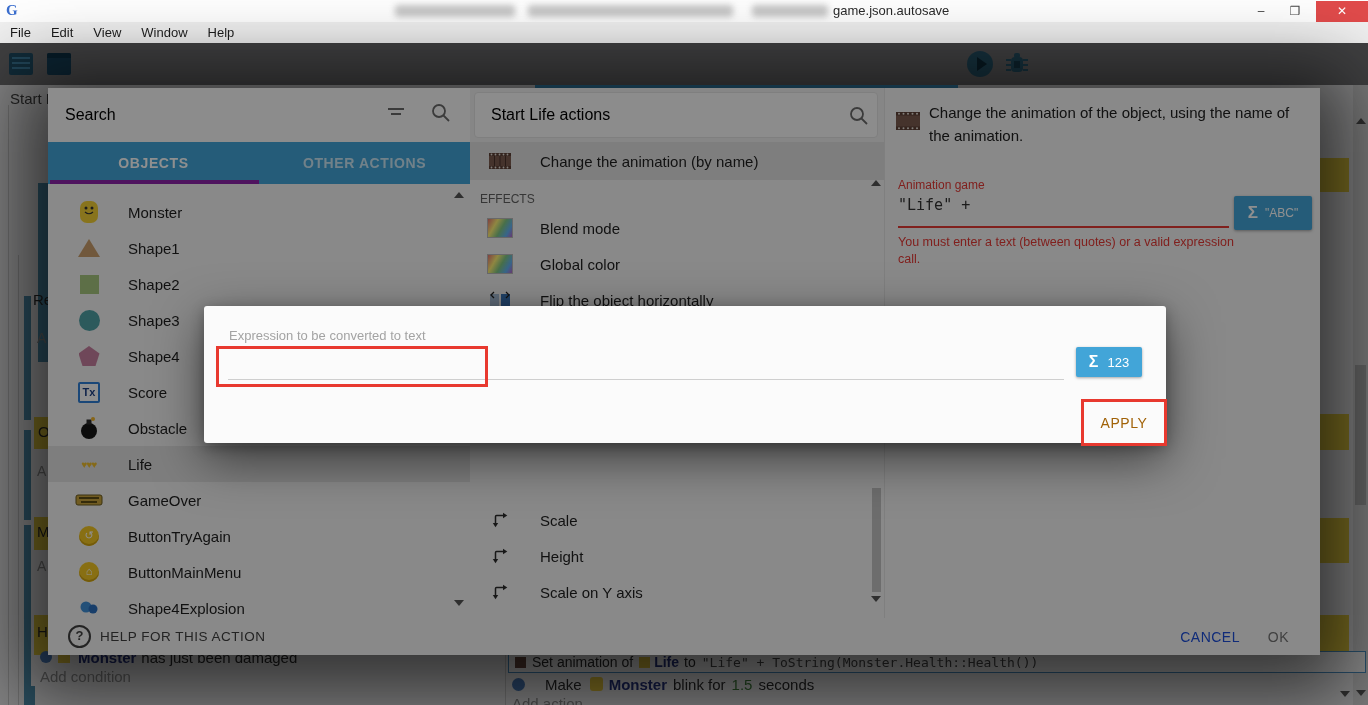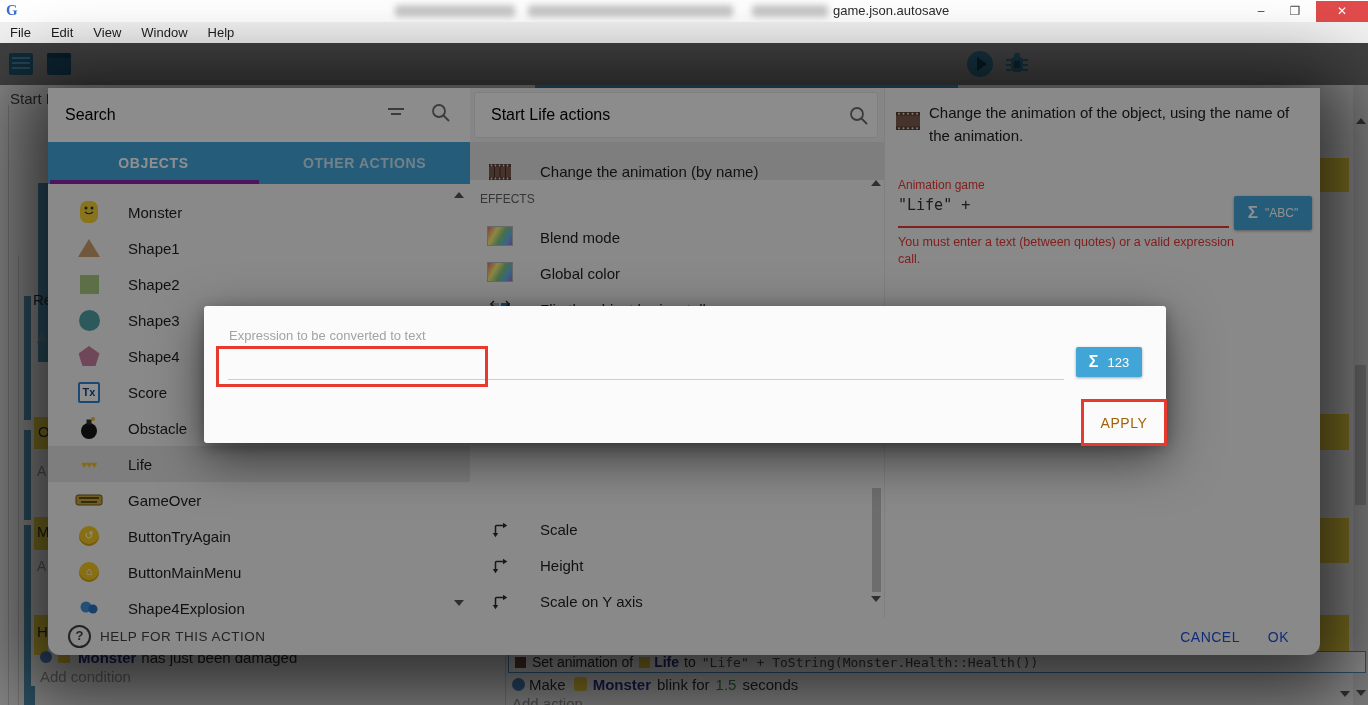--- a/index.html
+++ b/index.html
@@ -16,30 +16,30 @@
   
   .toolbar{left:0;top:43px;width:1368px;height:42px;background:#737375}
   .tsep{width:1px;height:34px;background:#8d8d8f;top:47px}
   .winicon{width:22px;height:19px;background:#27586e;border-radius:2px;position:relative}
   .winicon .hd{position:absolute;left:0;top:0;width:100%;height:4px;background:#16405a;border-radius:2px 2px 0 0}
   .badge{position:absolute;right:-4px;bottom:-4px;width:12px;height:12px;border-radius:50%;background:#10334a;
     color:#cfe3ee;font-size:10px;line-height:11px;text-align:center;font-weight:bold}
   
   .backdrop{left:0;top:43px;width:1368px;height:662px;background:rgba(0,0,0,.44)}
   
-  .dlg{left:48px;top:88px;width:1272px;height:567px;background:#f4f4f4;border-radius:12px;
+  .dlg{left:48px;top:88px;width:1272px;height:567px;background:#f4f4f4;border-radius:0;
     box-shadow:0 12px 70px 28px rgba(0,0,0,.62)}
   .searchbox{background:#fafafa}
   .tabbar{background:#42a5d8}
   .tab{width:211px;height:42px;display:flex;align-items:center;justify-content:center;
     font-size:14px;font-weight:bold;letter-spacing:.6px}
   .orow{display:flex;align-items:center;height:36px;padding-left:26px}
   .oi{width:30px;display:flex;justify-content:center;align-items:center}
   .olbl{font-size:15px;color:#1f1f1f;margin-left:24px}
-  .mrow{display:flex;align-items:flex-end;height:36px;padding-left:16px}
+  .mrow{display:flex;align-items:center;height:36px;padding-left:16px}
   .mi{width:28px;display:flex;justify-content:center;align-items:center}
   .mlbl{font-size:15px;color:#1f1f1f;margin-left:26px}
   .sel{background:#e1e1e1}
   .triup{width:0;height:0;border-left:5px solid transparent;border-right:5px solid transparent;border-bottom:6px solid #555}
   .tridn{width:0;height:0;border-left:5px solid transparent;border-right:5px solid transparent;border-top:6px solid #555}
   .mono{font-family:"DejaVu Sans Mono",monospace}
   .bluebtn{background:#42a5d8;border-radius:2px;box-shadow:0 1px 3px rgba(0,0,0,.35);
     display:flex;align-items:center;justify-content:center;color:#fff}
   .annot{border:3px solid #e8392f}
   .err{color:#e53935}
@@ -195,21 +195,21 @@
         <span style="width:11px;height:11px;background:#6d4c41;display:inline-block"></span>
         <span class="evtxt" style="margin-left:6px;font-size:14px">Set animation of</span>
         <span style="width:11px;height:11px;background:#e8c93e;display:inline-block;margin-left:6px"></span>
         <span class="objname" style="margin-left:4px;font-size:14px">Life</span>
         <span class="evtxt" style="margin-left:5px;font-size:14px">to</span>
         <span class="mono" style="margin-left:6px;font-size:13px;color:#4a4a4a">"Life" + ToString(Monster.Health::Health())</span>
       </div>
     </div>
     <div class="abs flex" style="left:512px;top:590px;height:18px">
       <span style="width:13px;height:13px;border-radius:50%;background:#4a7ab8;display:inline-block"></span>
-      <span class="evtxt" style="margin-left:4px">Make</span>
+      <span class="evtxt" style="margin-left:20px">Make</span>
       <span style="width:13px;height:14px;background:#e8c93e;border-radius:3px;display:inline-block;margin-left:8px"></span>
       <span class="objname" style="margin-left:6px;font-size:15px">Monster</span>
       <span class="evtxt" style="margin-left:6px">blink for</span>
       <span style="margin-left:6px;font-size:15px;color:#3f7d3a">1.5</span>
       <span class="evtxt" style="margin-left:6px">seconds</span>
     </div>
     <span class="abs gray" style="left:512px;top:610px;font-size:15px">Add action</span>
     <div class="abs tridn" style="left:1340px;top:606px"></div>
   </div>
 
@@ -465,21 +465,21 @@
         <span style="font-size:17px;font-weight:bold">Σ</span>
         <span style="font-size:12px;margin-left:7px">"ABC"</span>
       </div>
     </div>
 
     <div class="abs flex" style="left:0;top:530px;width:1272px;height:37px">
       <span style="margin-left:20px;width:19px;height:19px;border:2px solid #3f3f3f;border-radius:50%;
         font-size:13px;font-weight:bold;color:#3f3f3f;text-align:center;line-height:18px">?</span>
       <span style="margin-left:9px;font-size:13.5px;letter-spacing:.5px;color:#3f3f3f">HELP FOR THIS ACTION</span>
       <span class="abs" style="right:80px;font-size:14px;letter-spacing:.5px;color:#1d4ed8">CANCEL</span>
-      <span class="abs" style="right:31px;font-size:14px;letter-spacing:.5px;color:#1d4ed8">OK</span>
+      <span class="abs" style="right:31px;font-size:14px;letter-spacing:.5px;color:#737373">OK</span>
     </div>
   </div>
 
   <div class="abs backdrop"></div>
 
   <div class="abs modal">
     <div class="abs" style="left:25px;top:22px;font-size:13px;color:#a3a3a3">Expression to be converted to text</div>
     <div class="abs" style="left:24px;top:73px;width:836px;height:1px;background:#cfcfcf"></div>
     <div class="abs annot" style="left:12px;top:40px;width:266px;height:35px"></div>
     <div class="abs bluebtn" style="left:872px;top:41px;width:66px;height:30px">

